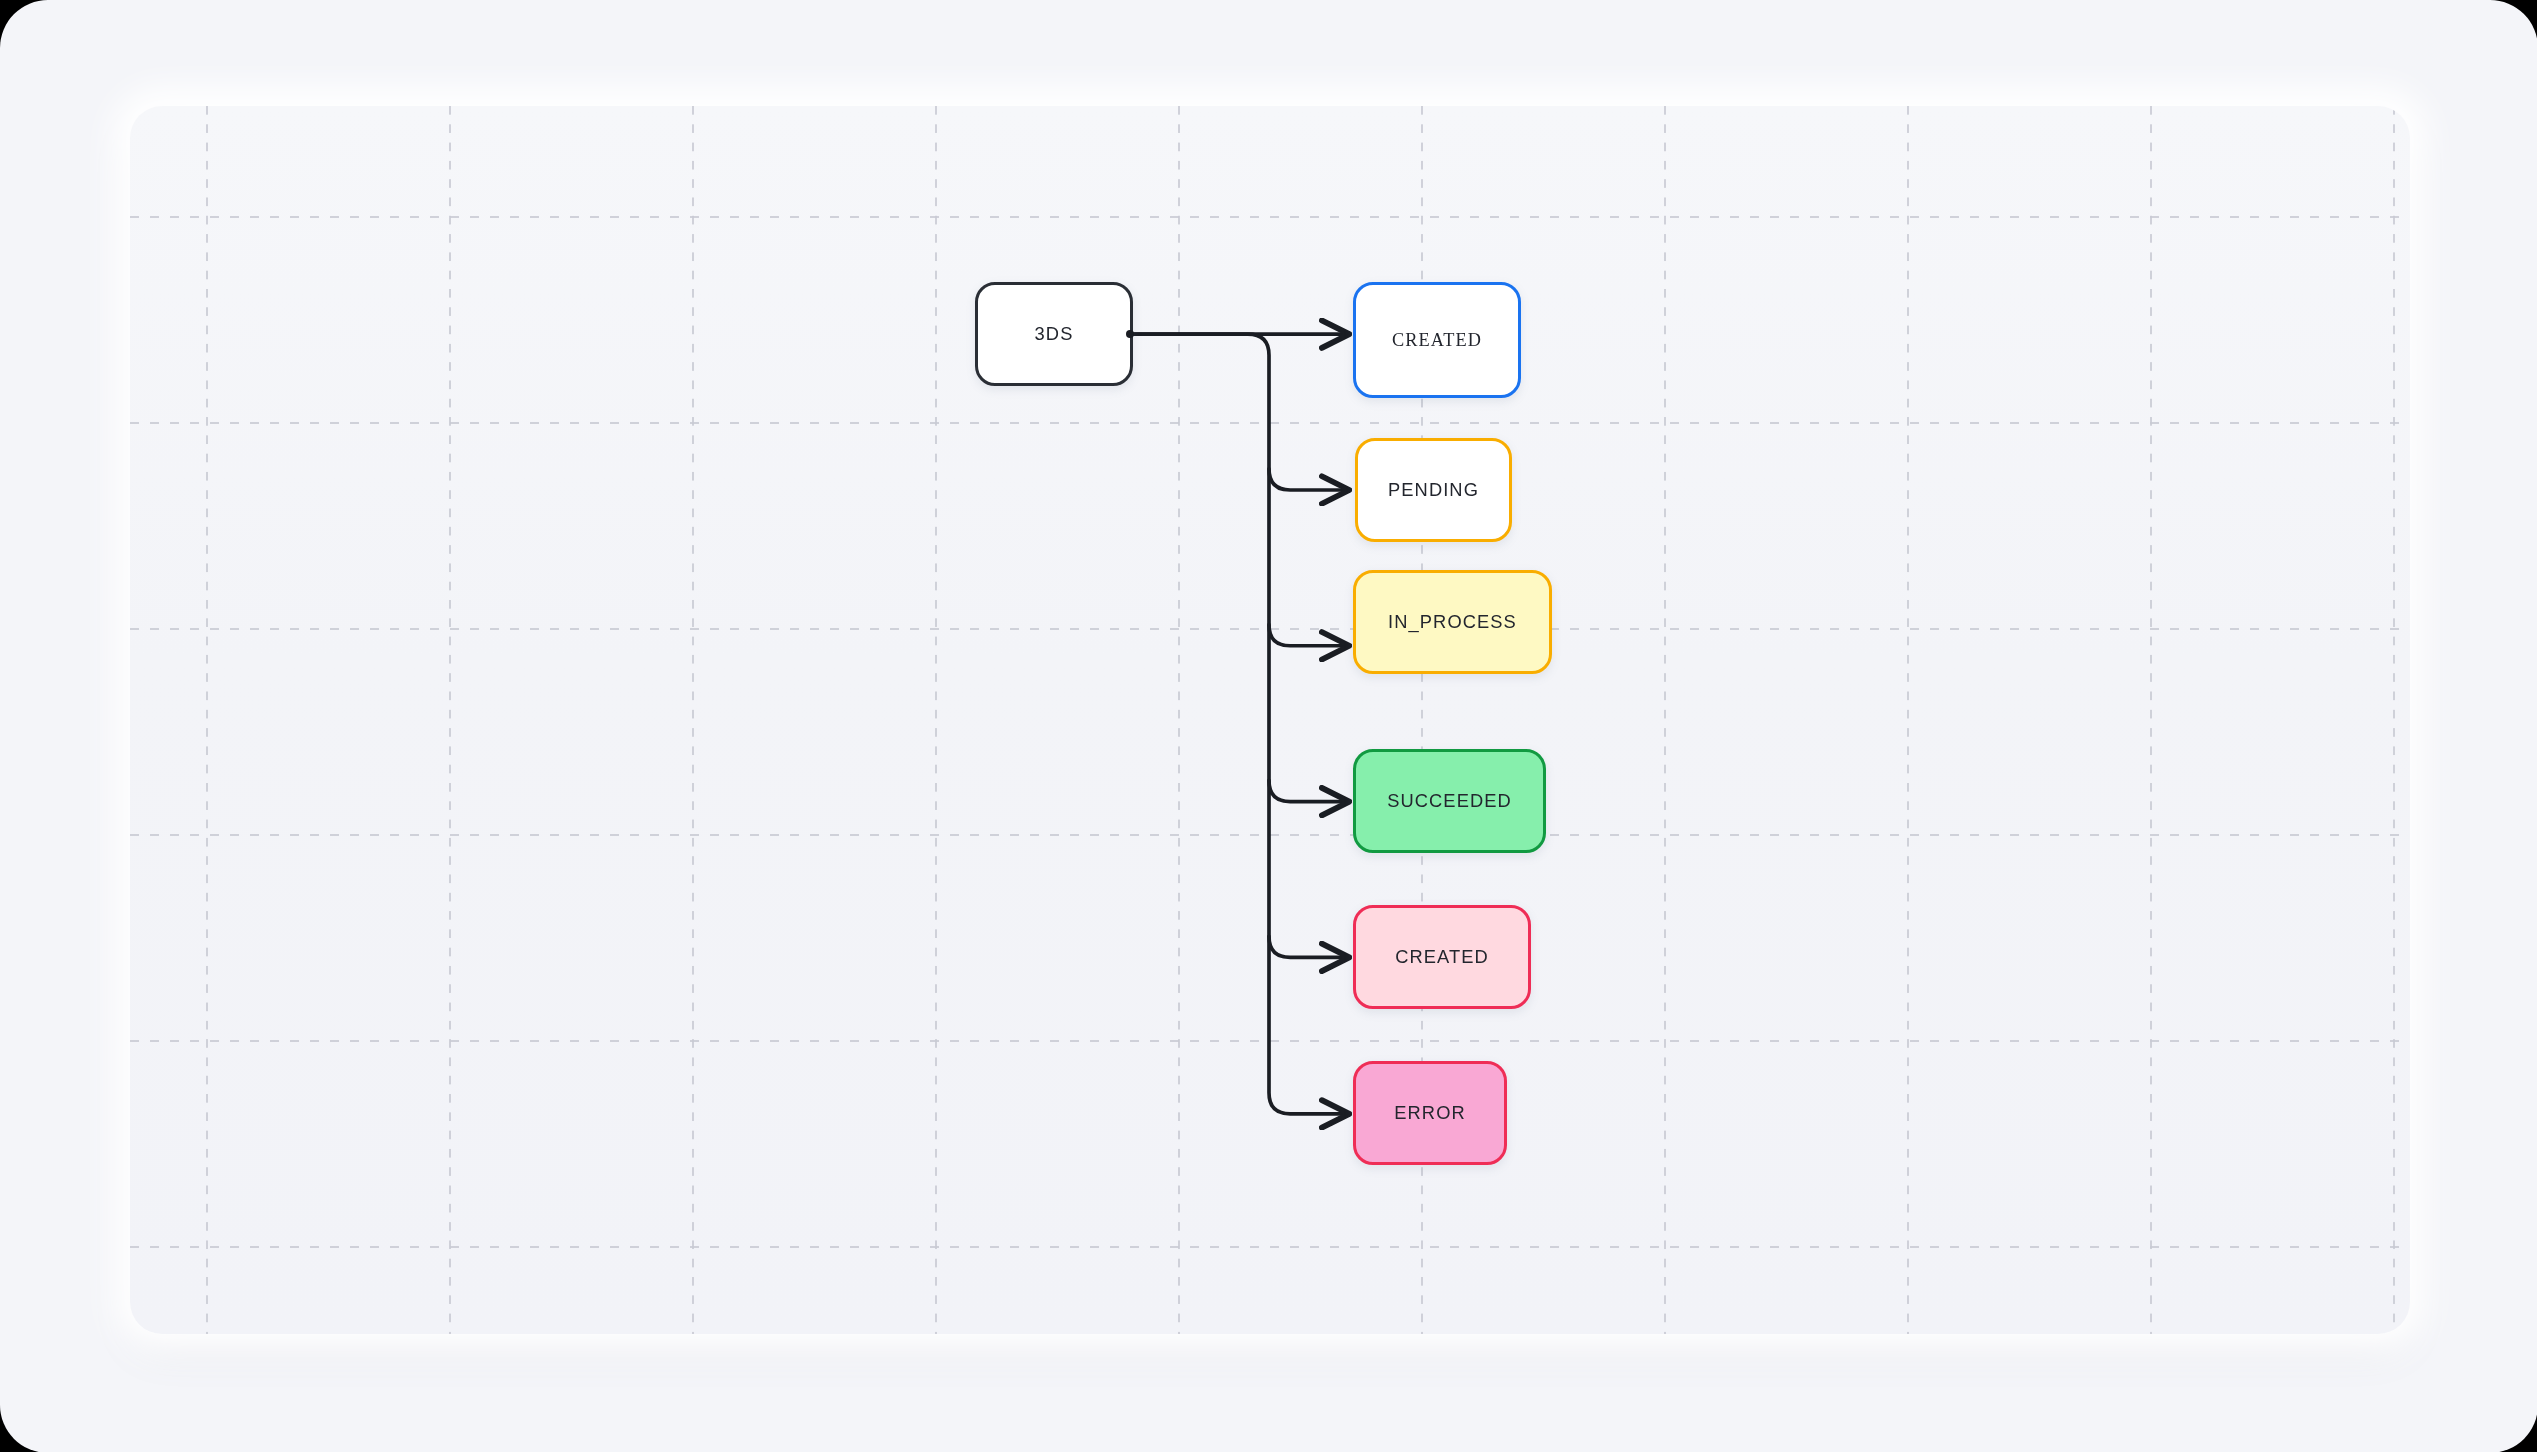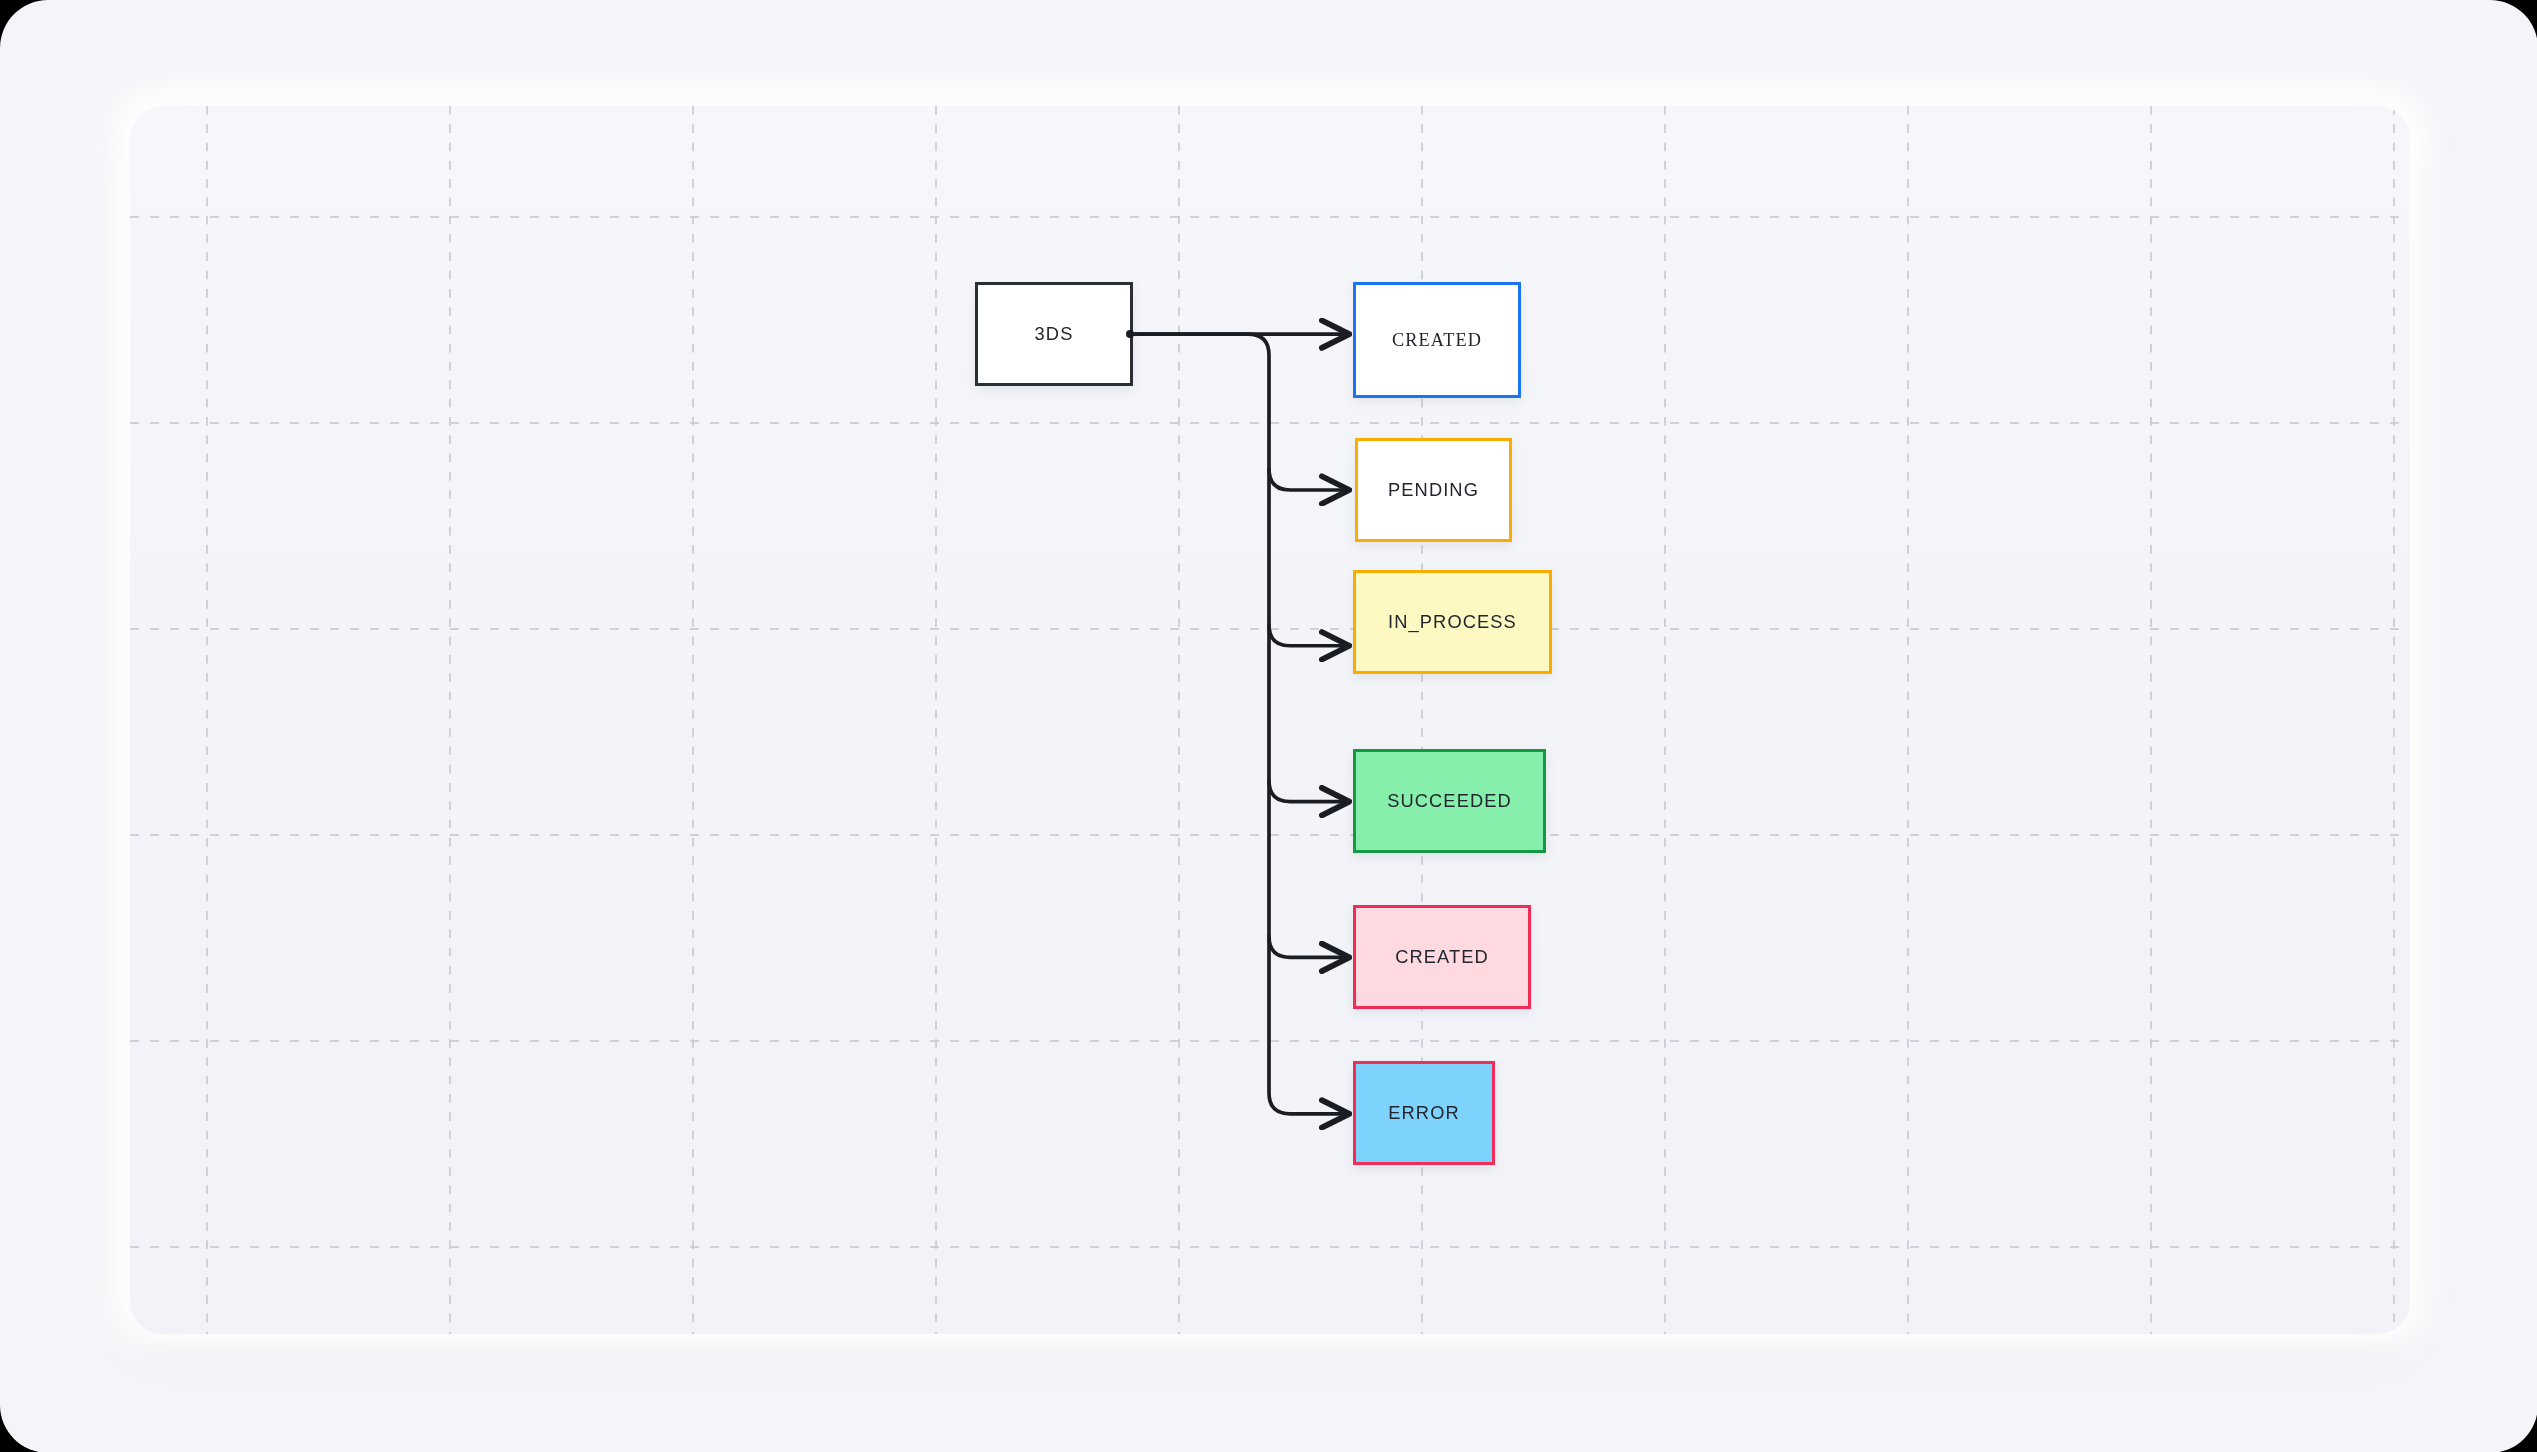--- a/index.html
+++ b/index.html
@@ -112,21 +112,21 @@
     height: 1453px;
     overflow: visible;
   }
 
   
   .node {
     position: absolute;
     display: flex;
     align-items: center;
     justify-content: center;
-    border-radius: 0;
+    border-radius: 20px;
     border-style: solid;
     border-width: 3.5px;
     background: #ffffff;
     box-shadow: 0 3.5px 10px rgba(112,120,145,0.13);
   }
   .node-label {
     font-size: 18.3px;
     letter-spacing: 1.1px;
     color: #23262e;
     white-space: nowrap;
@@ -193,19 +193,19 @@
       </div>
       <div class="node" style="left: 1353px; top: 570px; width: 199px; height: 104px; border-color: rgb(249, 173, 0); background: #fef9c3;">
         <span class="node-label">IN_PROCESS</span>
       </div>
       <div class="node" style="left: 1353px; top: 749px; width: 193px; height: 104px; border-color: rgb(17, 154, 65); background: #86efac;">
         <span class="node-label">SUCCEEDED</span>
       </div>
       <div class="node" style="left: 1353px; top: 905px; width: 178px; height: 104px; border-color: rgb(239, 45, 86); background: rgb(255, 217, 224);">
         <span class="node-label">CREATED</span>
       </div>
-      <div class="node" style="left: 1353px; top: 1061px; width: 142px; height: 104px; border-color: rgb(239, 45, 86); background: #7dd3fc;">
+      <div class="node" style="left: 1353px; top: 1061px; width: 154px; height: 104px; border-color: rgb(239, 45, 86); background: #f9a8d4;">
         <span class="node-label">ERROR</span>
       </div>
     </div>
 
 </div>
 
 
 </body></html>

